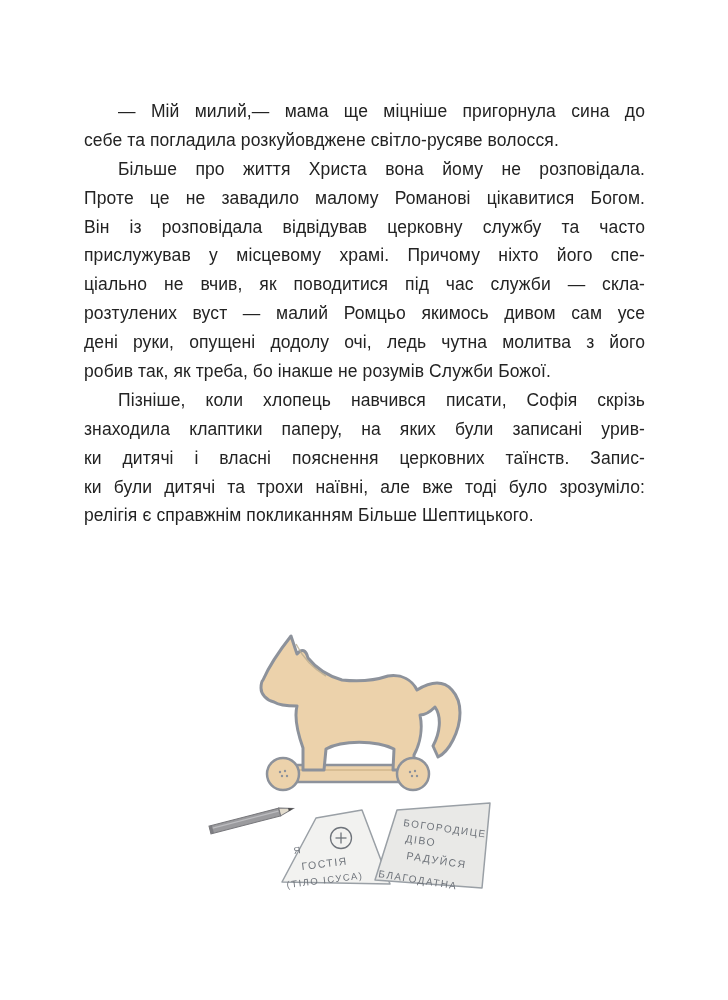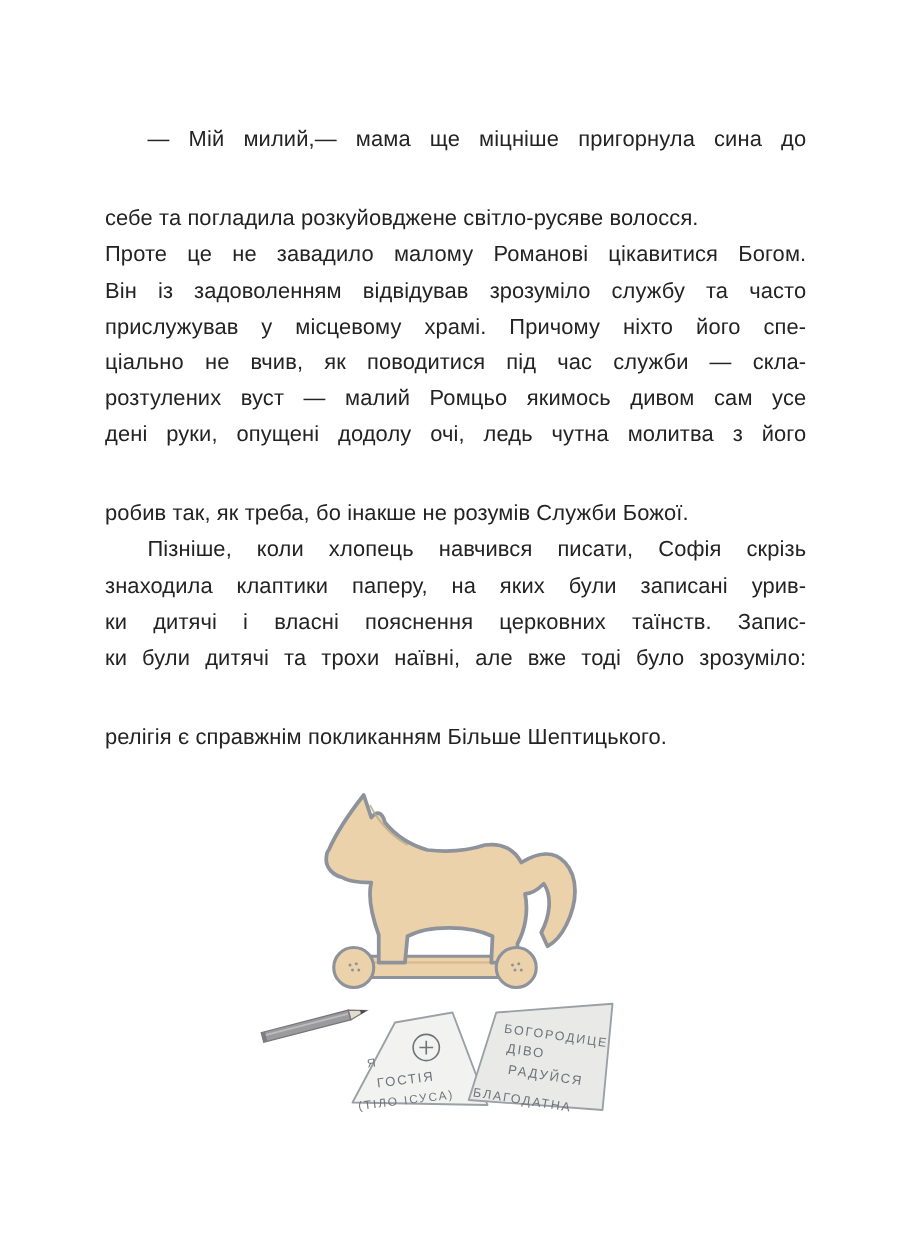--- a/index.html
+++ b/index.html
@@ -24,41 +24,42 @@
     letter-spacing: 0.1px;
   }
   .line {
     text-align: justify;
     text-align-last: justify;
     height: 28.9px;
     overflow: hidden;
     white-space: normal;
   }
   .line.first { text-indent: 34px; }
-  .line.last  { text-align-last: left; margin-top: 34px; }
+  .line.last  { text-align-last: left; }
   .illustration {
     position: absolute;
     left: 190px; top: 618px;
     width: 320px; height: 300px;
   }
   .hand {
     font-family: "Liberation Sans", sans-serif;
     letter-spacing: 1.5px;
   }
 </style>
 </head>
 <body>
 
 <div class="book-page">
 
   <div class="text-block">
       <div class="line first">— Мій милий,— мама ще міцніше пригорнула сина до</div>
       <div class="line last">себе та погладила розкуйовджене світло-русяве волосся.</div>
+      <div class="line first">Більше про життя Христа вона йому не розповідала.</div>
       <div class="line">Проте це не завадило малому Романові цікавитися Богом.</div>
-      <div class="line">Він із задоволенням відвідував зрозуміло службу та часто</div>
+      <div class="line">Він із розповідала відвідував церковну службу та часто</div>
       <div class="line">прислужував у місцевому храмі. Причому ніхто його спе-</div>
       <div class="line">ціально не вчив, як поводитися під час служби — скла-</div>
       <div class="line">розтулених вуст — малий Ромцьо якимось дивом сам усе</div>
       <div class="line">дені руки, опущені додолу очі, ледь чутна молитва з його</div>
       <div class="line last">робив так, як треба, бо інакше не розумів Служби Божої.</div>
       <div class="line first">Пізніше, коли хлопець навчився писати, Софія скрізь</div>
       <div class="line">знаходила клаптики паперу, на яких були записані урив-</div>
       <div class="line">ки дитячі і власні пояснення церковних таїнств. Запис-</div>
       <div class="line">ки були дитячі та трохи наївні, але вже тоді було зрозуміло:</div>
       <div class="line last">релігія є справжнім покликанням Більше Шептицького.</div>

